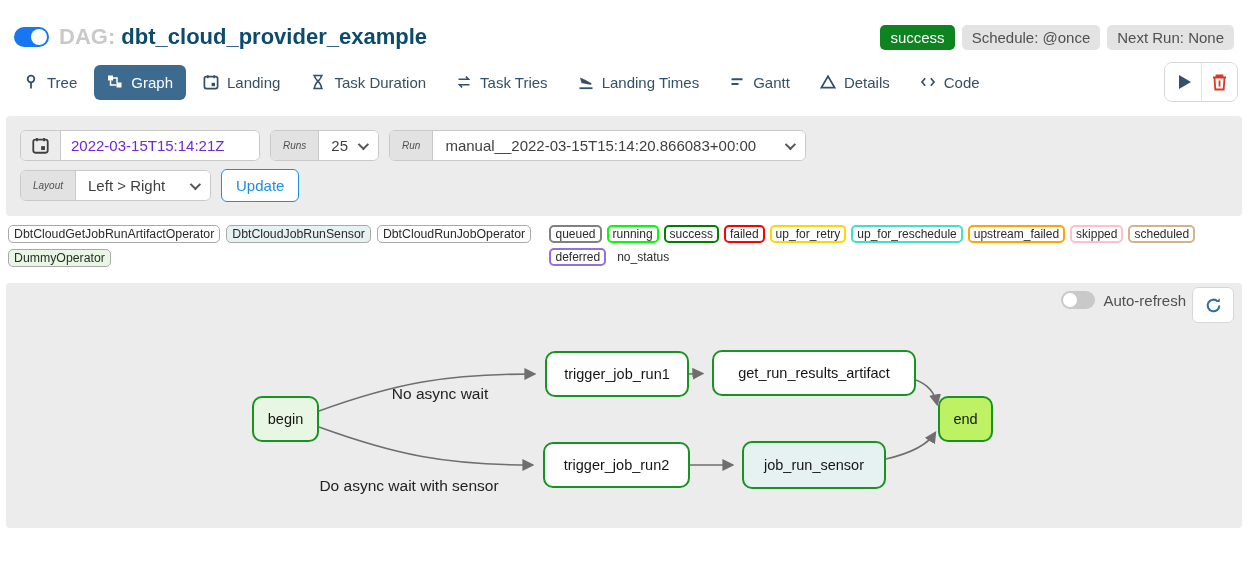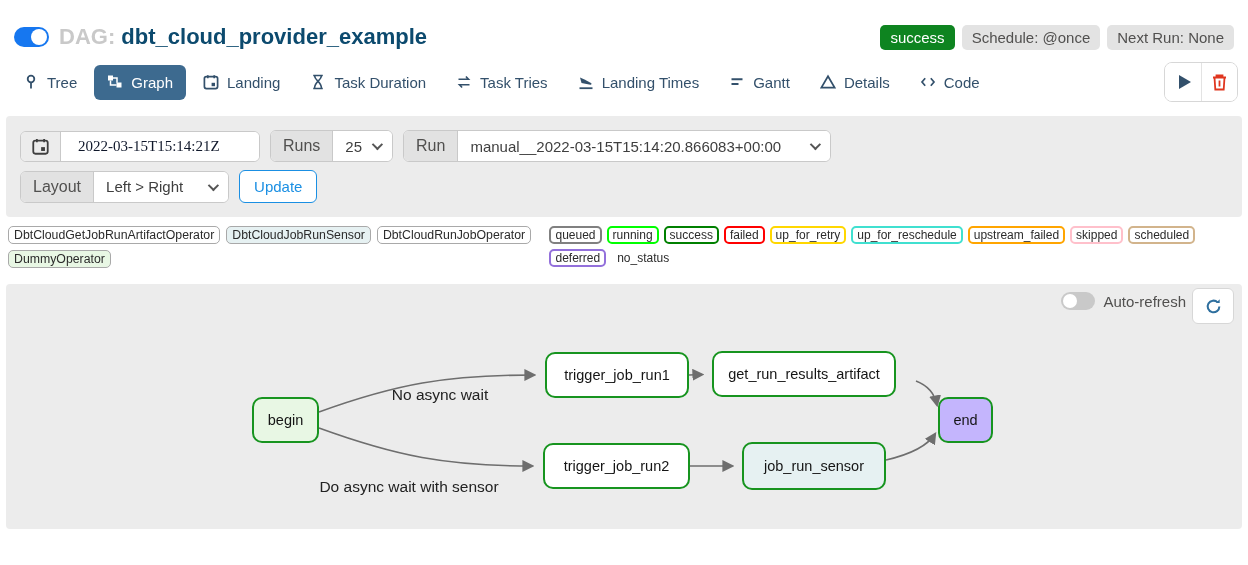--- a/index.html
+++ b/index.html
@@ -38,25 +38,25 @@
                      background:#fff; border:none; cursor:pointer; }
   .btn-group .gbtn + .gbtn { border-left:1px solid #e3e3e3; }
   .play-tri { width:0; height:0; border-left:12px solid #33506b; border-top:7px solid transparent; border-bottom:7px solid transparent; margin-left:3px; }
 
   
   .filter-panel { margin:4px 6px 0 6px; background:#ececec; border-radius:4px; padding:14px; }
   .frow { display:flex; align-items:center; }
   .frow + .frow { margin-top:8px; }
   .grp { display:flex; align-items:stretch; border:1px solid #c9c9c9; border-radius:6px; overflow:hidden; background:#fff; }
   .grp + .grp, .grp + .btn-update { margin-left:10px; }
-  .grp .addon { background:#e2e2e2; color:#51504f; font-size:16px; display:flex; align-items:center;
-                padding:6px 12px; border-right:1px solid #c9c9c9; }
+  .grp .addon { background:#e2e2e2; color:#51504f; font-size:10px; display:flex; align-items:center;
+                padding:6px 12px; border-right:1px solid #c9c9c9;font-style:italic; }
   .grp .addon:last-child { border-right:none; border-left:1px solid #c9c9c9; }
-  .grp input { border:none; outline:none; font-size:15px; color:#0f172a; padding:6px 17px;
-               font-family:Liberation Serif, serif; background:#fff; }
+  .grp input { border:none; outline:none; font-size:15px; color:#6d28d9; padding:6px 10px;
+               font-family:Liberation Sans, sans-serif; background:#fff; }
   .grp .selectbox { display:flex; align-items:center; gap:10px; background:#fff; padding:6px 12px; font-size:15px; color:#3f3f3f; cursor:pointer; white-space:nowrap; }
   .chev { width:8px; height:8px; border-right:2px solid #555; border-bottom:2px solid #555; transform:rotate(45deg) translateY(-2px); flex:0 0 auto; }
   .cal-btn { display:flex; align-items:center; justify-content:center; padding:6px 11px; background:#ececec; cursor:pointer; border-right:1px solid #c9c9c9; }
   .find-task { margin-left:auto; }
   .find-task input { width:168px; border:1px solid #c9c9c9; border-radius:6px; padding:7px 12px; font-size:15px; color:#3f3f3f; outline:none; font-family:"Liberation Sans",sans-serif; }
   .find-task input::placeholder { color:#a5a5a5; }
   .btn-update { background:#fff; border:1.5px solid #1a8fe3; color:#1a8fe3; font-size:15px; padding:7px 14px; border-radius:6px; cursor:pointer; font-family:"Liberation Sans",sans-serif; }
 
   
   .legend { display:flex; align-items:flex-start; padding:9px 8px 8px 8px; }
@@ -278,22 +278,22 @@
       <path d="M313,144 C390,172 440,182 526,182" marker-end="url(#arrow)"></path>
       <path d="M683,91 L696,90.5" marker-end="url(#arrow)"></path>
       <path d="M684,182 L726,182" marker-end="url(#arrow)"></path>
       <path d="M910,97 C923,102 929,111 931,121" marker-end="url(#arrow)"></path>
       <path d="M880,176 C906,170 922,161 929,150" marker-end="url(#arrow)"></path>
     </g>
   </svg>
   <div>
       <div class="node" style="left: 246px; top: 113px; width: 67px; height: 46px; background: rgb(232, 247, 228); border-color: rgb(23, 148, 31);">begin</div>
       <div class="node" style="left: 539px; top: 68px; width: 144px; height: 46px; background: rgb(255, 255, 255); border-color: rgb(23, 148, 31);">trigger_job_run1</div>
-      <div class="node" style="left: 706px; top: 67px; width: 184px; height: 46px; background: rgb(255, 255, 255); border-color: rgb(23, 148, 31); text-align: center;">get_run_results_artifact</div>
+      <div class="node" style="left: 706px; top: 67px; width: 204px; height: 46px; background: rgb(255, 255, 255); border-color: rgb(23, 148, 31); text-align: center;">get_run_results_artifact</div>
       <div class="node" style="left: 537px; top: 159px; width: 147px; height: 46px; background: rgb(255, 255, 255); border-color: rgb(23, 148, 31);">trigger_job_run2</div>
       <div class="node" style="left: 736px; top: 158px; width: 144px; height: 48px; background: rgb(230, 241, 242); border-color: rgb(23, 148, 31);">job_run_sensor</div>
-      <div class="node" style="left: 932px; top: 113px; width: 55px; height: 46px; background: #c4b5fd; border-color: rgb(23, 148, 31);">end</div>
+      <div class="node" style="left: 932px; top: 113px; width: 55px; height: 46px; background: #bef264; border-color: rgb(23, 148, 31);">end</div>
     </div>
   <div>
       <div class="edge-label" style="left: 434px; top: 111px;">No async wait</div>
       <div class="edge-label" style="left: 403px; top: 203px;">Do async wait with sensor</div>
     </div>
 </div>
 
 </body></html>

